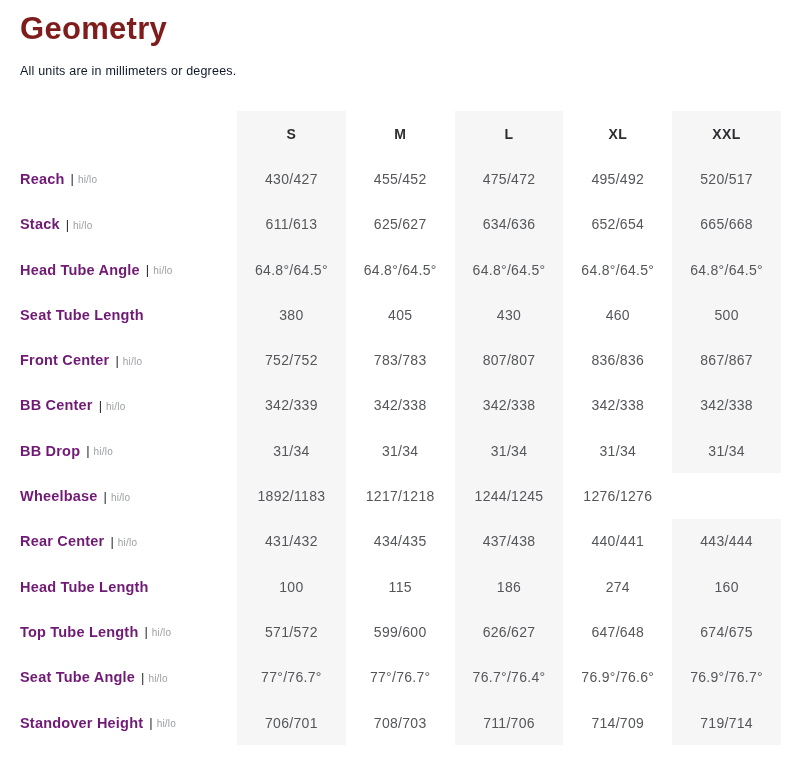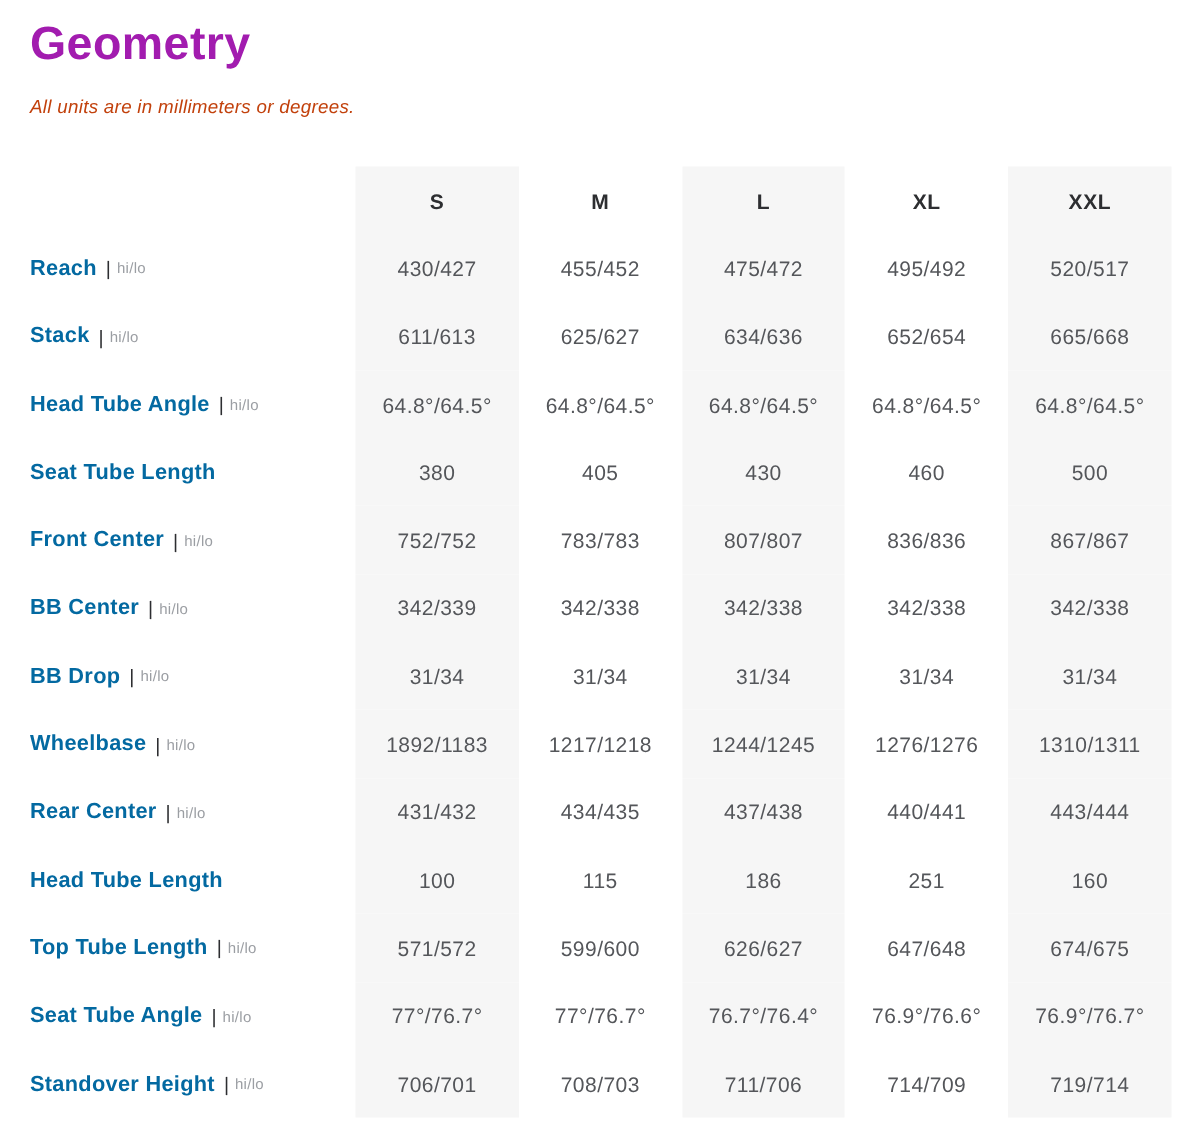--- a/index.html
+++ b/index.html
@@ -6,29 +6,28 @@
   html, body {
     width: 799px; height: 764px;
     background: #ffffff;
     font-family: "Liberation Sans", sans-serif;
     overflow: hidden;
   }
   .page { padding: 10px 18px 0 20px; }
   .page-title {
     font-size: 31px;
     font-weight: 700;
-    color: #a21caf;
+    color: #7f1d1d;
     letter-spacing: 0.3px;
     line-height: 38px;
   }
   .page-subtitle {
     margin-top: 16px;
-    font-style: italic;
     font-size: 12.5px;
-    color: #c2410c;
+    color: #0f172a;
     letter-spacing: 0.2px;
     line-height: 15px;
   }
   .geo-table { margin-top: 32px; }
   .row {
     display: grid;
     grid-template-columns: 217px repeat(5, 108.8px);
     height: 45.3px;
     align-items: center;
   }
@@ -49,21 +48,21 @@
   }
   .size-head {
     font-size: 14px;
     font-weight: 700;
     color: #2d2e31;
     letter-spacing: 0.4px;
   }
   .row-label {
     font-size: 14.5px;
     font-weight: 700;
-    color: #0369a1;
+    color: #701a75;
     letter-spacing: 0.2px;
     white-space: nowrap;
   }
   .sep {
     font-size: 13px;
     color: #2d2e31;
     margin: 0 4px 0 6px;
   }
   .hilo {
     font-size: 10px;
@@ -182,42 +181,41 @@
         <div class="row">
           <div class="cell label-cell">
             <span class="row-label">Wheelbase</span>
             <span class="sep">|</span>
             <span class="hilo">hi/lo</span>
           </div>
           <div class="cell value-cell">1892/1183</div>
           <div class="cell value-cell">1217/1218</div>
           <div class="cell value-cell">1244/1245</div>
           <div class="cell value-cell">1276/1276</div>
-          <div class="cell value-cell">1310/1311</div>
         </div>
         <div class="row">
           <div class="cell label-cell">
             <span class="row-label">Rear Center</span>
             <span class="sep">|</span>
             <span class="hilo">hi/lo</span>
           </div>
           <div class="cell value-cell">431/432</div>
           <div class="cell value-cell">434/435</div>
           <div class="cell value-cell">437/438</div>
           <div class="cell value-cell">440/441</div>
           <div class="cell value-cell">443/444</div>
         </div>
         <div class="row">
           <div class="cell label-cell">
             <span class="row-label">Head Tube Length</span>
           </div>
           <div class="cell value-cell">100</div>
           <div class="cell value-cell">115</div>
           <div class="cell value-cell">186</div>
-          <div class="cell value-cell">251</div>
+          <div class="cell value-cell">274</div>
           <div class="cell value-cell">160</div>
         </div>
         <div class="row">
           <div class="cell label-cell">
             <span class="row-label">Top Tube Length</span>
             <span class="sep">|</span>
             <span class="hilo">hi/lo</span>
           </div>
           <div class="cell value-cell">571/572</div>
           <div class="cell value-cell">599/600</div>

